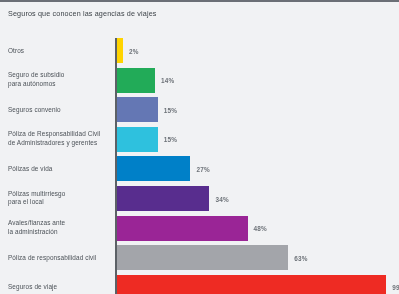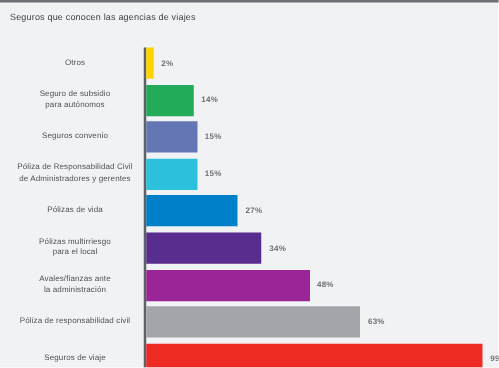--- a/index.html
+++ b/index.html
@@ -9,21 +9,20 @@
   }
   #chart-root {
     position: relative;
     width: 399px;
     height: 294px;
     background: #f1f2f4;
     border-top: 2px solid #6b6f76;
     box-sizing: border-box;
     font-family: "Liberation Sans", sans-serif;
     overflow: hidden;
-    text-align: center;
   }
   #chart-title {
     position: absolute;
     left: 8px;
     top: 7px;
     font-size: 7.2px;
     color: #3d4348;
     letter-spacing: 0.15px;
     white-space: nowrap;
   }

